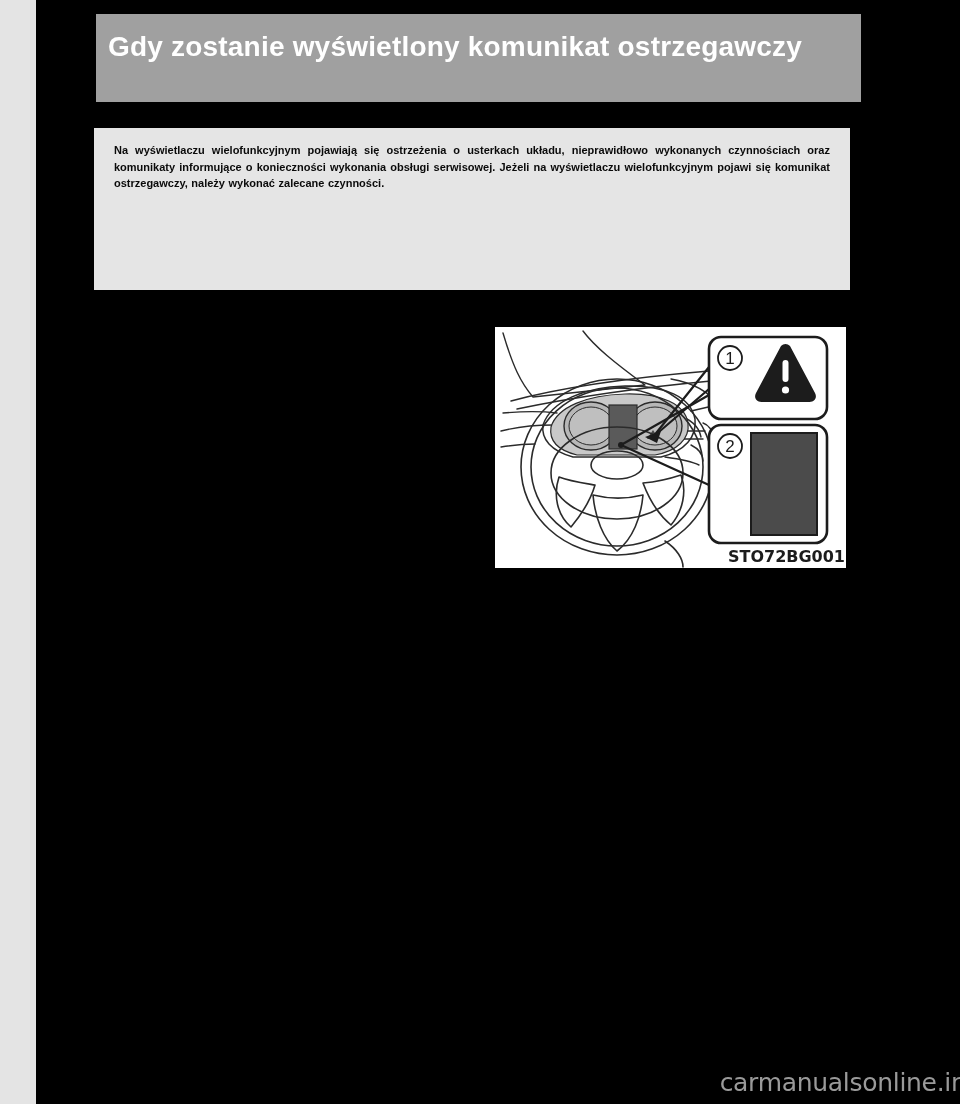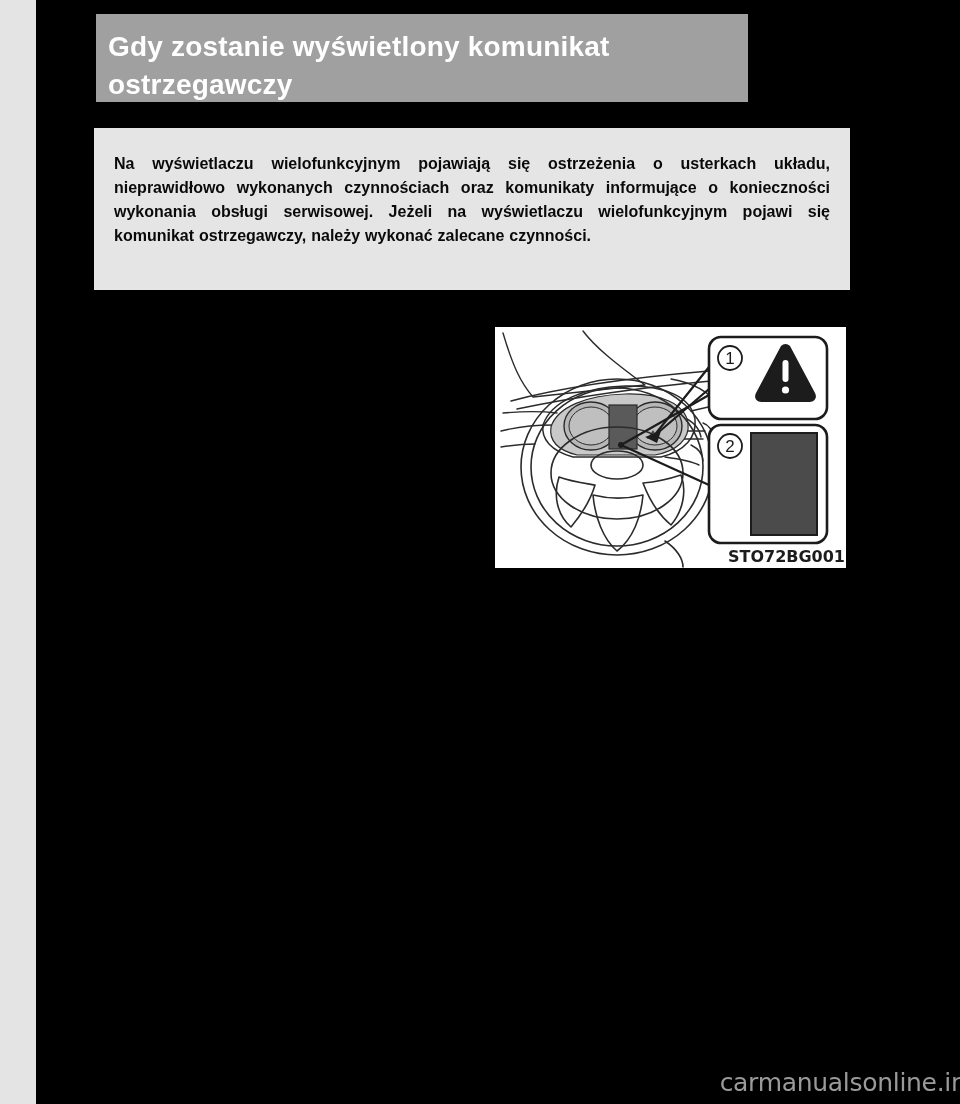--- a/index.html
+++ b/index.html
@@ -31,21 +31,21 @@
     top: 0;
     width: 924px;
     height: 1104px;
     background: #000000;
   }
   
   .heading-banner {
     position: absolute;
     left: 60px;
     top: 14px;
-    width: 652px;
+    width: 765px;
     height: 88px;
     background: #a0a0a0;
     box-sizing: border-box;
     padding: 14px 0 0 12px;
   }
   .heading-text {
     color: #ffffff;
     font-size: 28px;
     font-weight: bold;
     line-height: 1.34;
@@ -58,27 +58,26 @@
     left: 58px;
     top: 128px;
     width: 756px;
     height: 162px;
     background: #e5e5e5;
     box-sizing: border-box;
     padding: 14px 20px 0 20px;
   }
   .info-text {
     color: #0a0a0a;
-    font-size: 16px;
+    font-size: 11px;
     font-weight: bold;
     line-height: 1.5;
     text-align: justify;
     text-align-last: left;
     word-spacing: 0.5px;
-    margin-top: 10px;
   }
   
   .illustration {
     position: absolute;
     left: 456px;
     top: 324px;
     width: 357px;
     height: 247px;
     background: #ffffff;
     border: 3px solid #000000;

